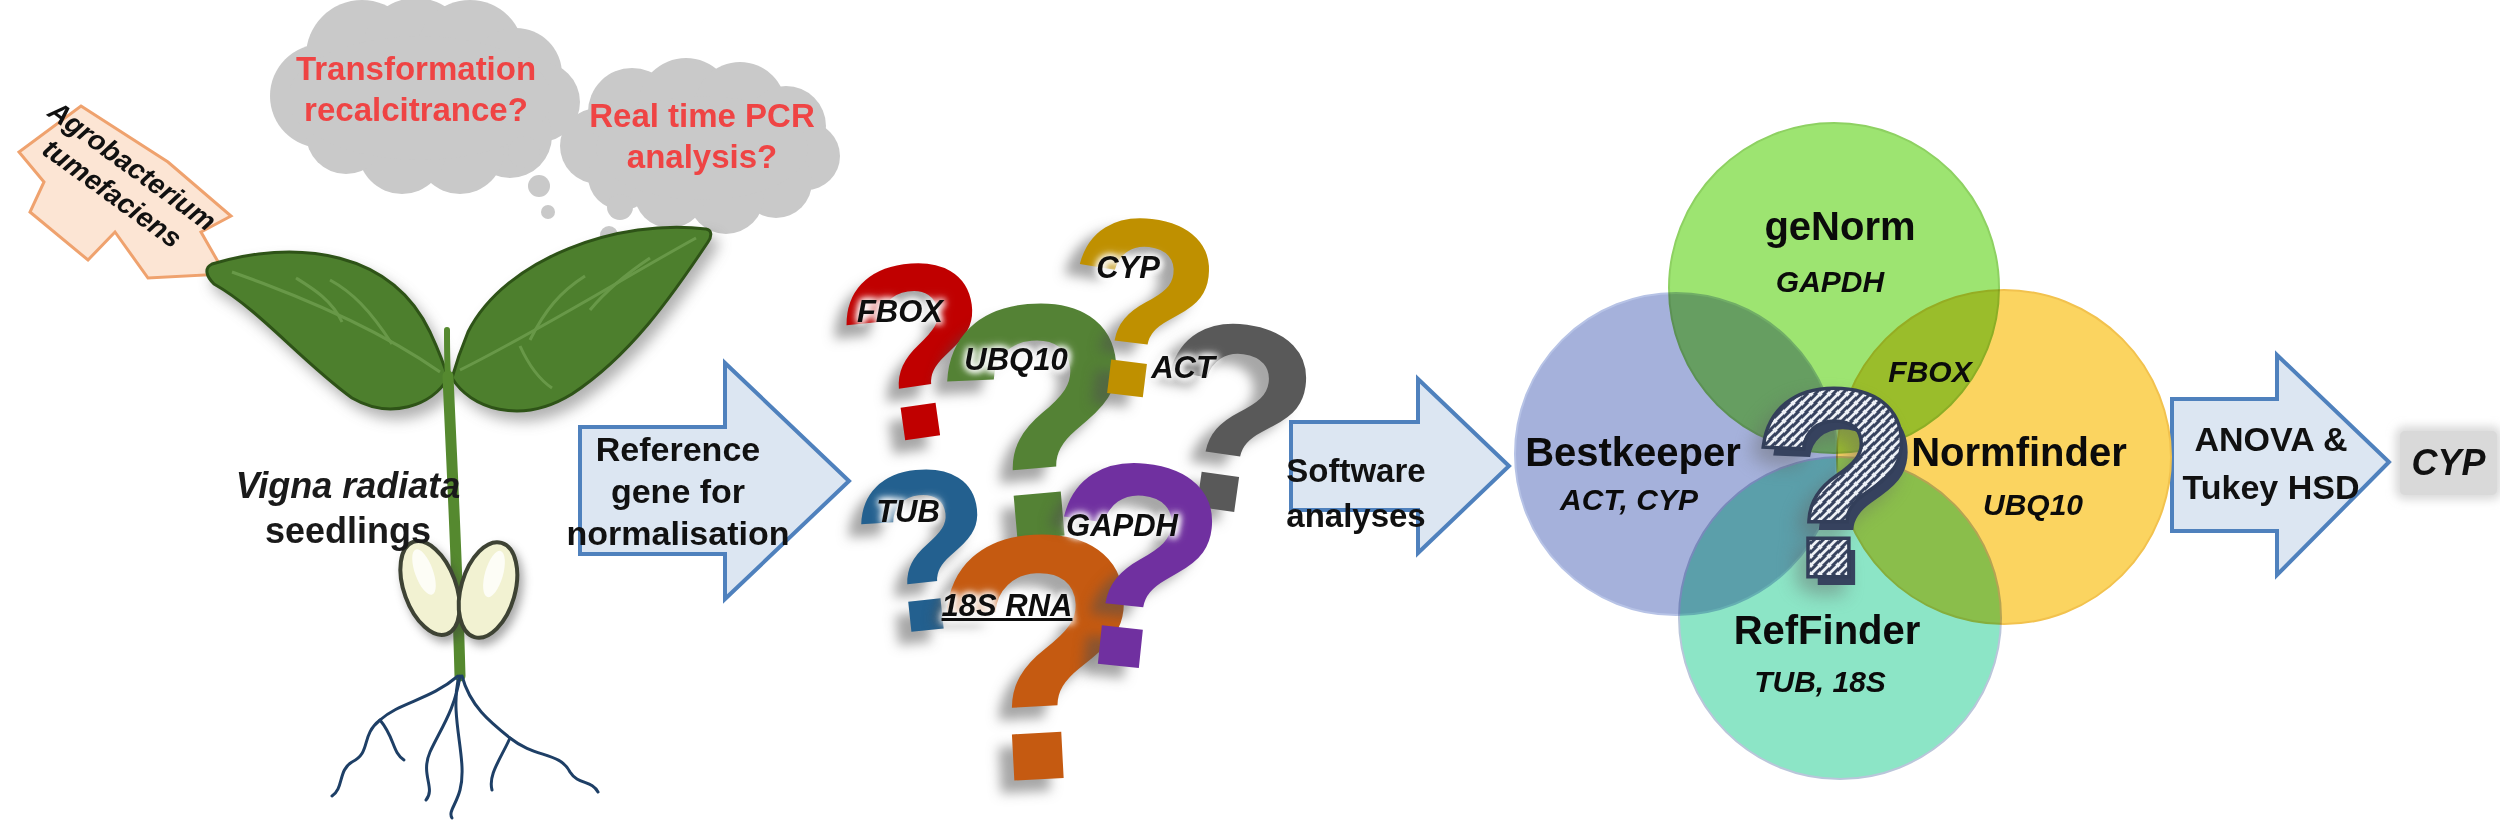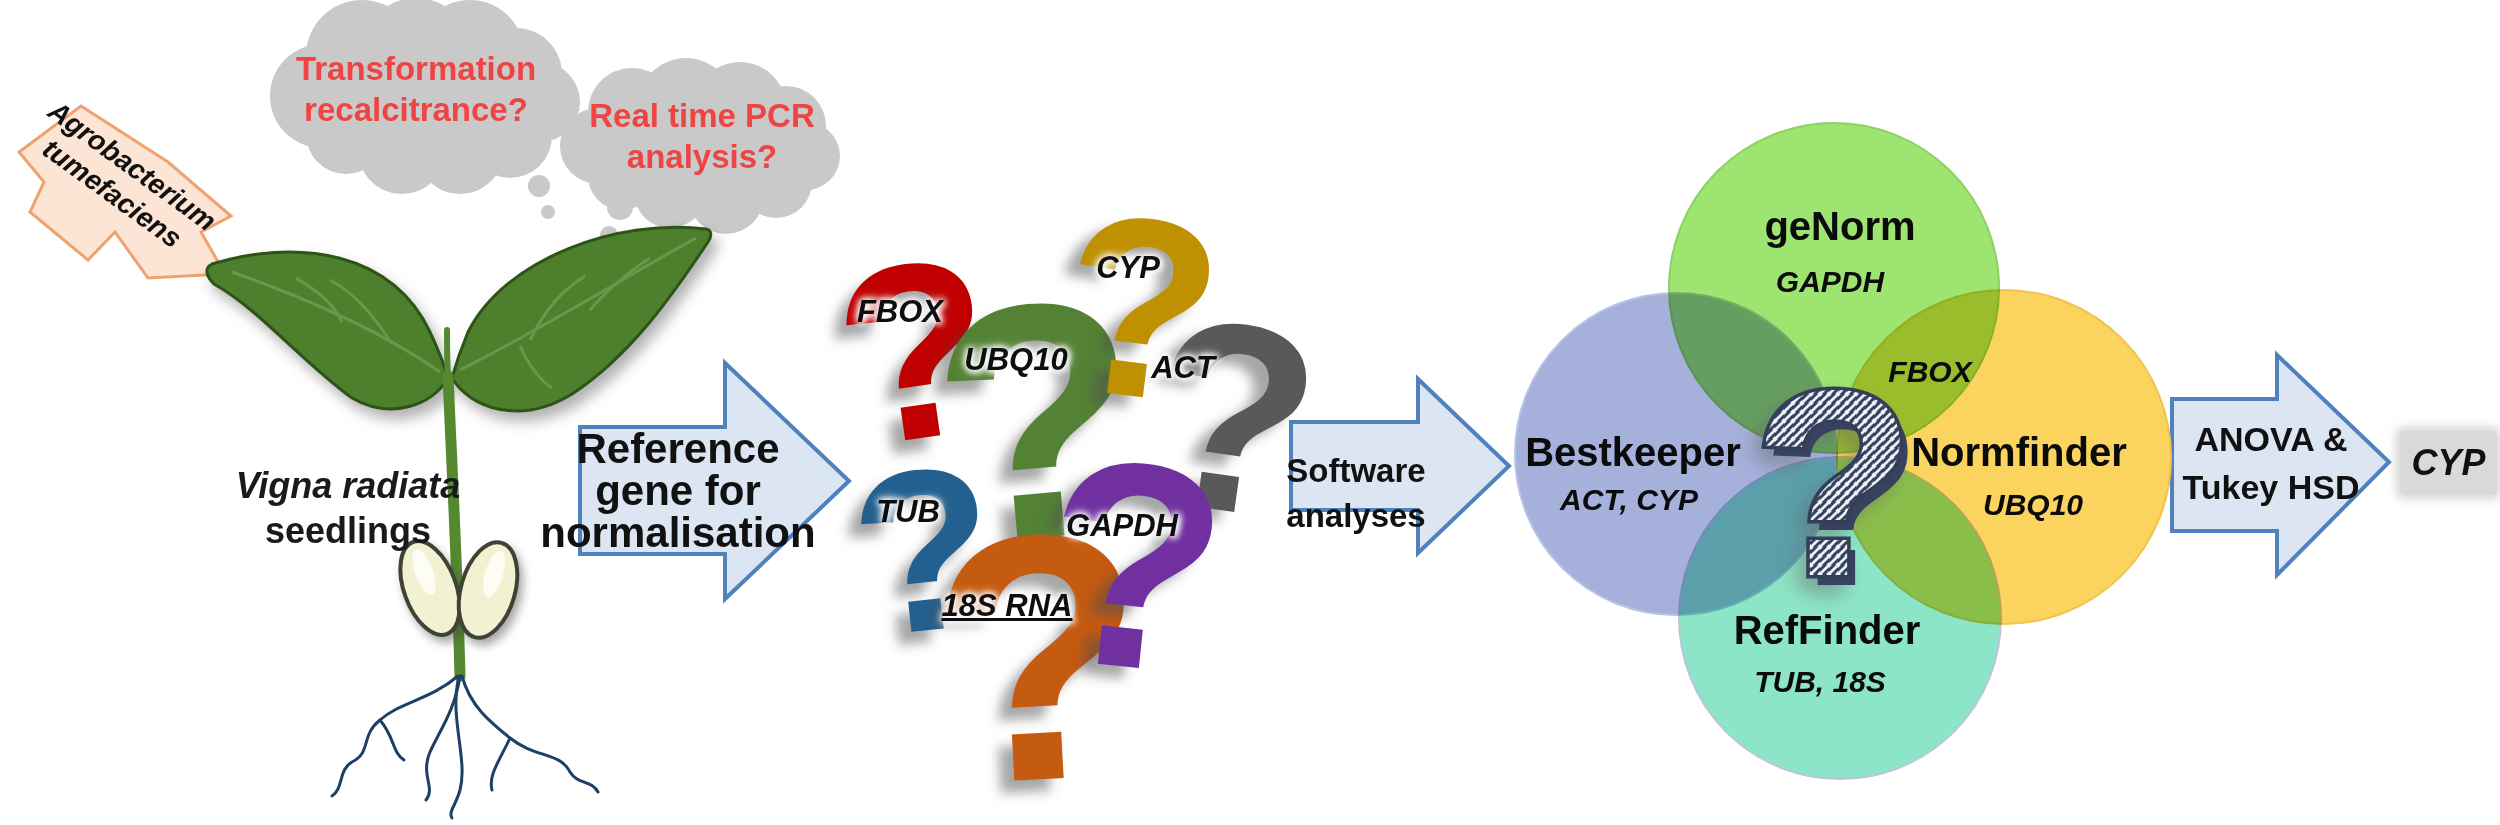--- a/index.html
+++ b/index.html
@@ -140,21 +140,21 @@
   <div class="abs txt agro-text" style="left:122px;top:180px;transform:translate(-50%,-50%) rotate(36deg);z-index:3;">
     <div>Agrobacterium</div>
     <div>tumefaciens</div>
   </div>
 
   <div class="abs ctr txt vigna" style="left:348px;top:508px;">
     <div class="sp">Vigna radiata</div>
     <div>seedlings</div>
   </div>
 
-  <div class="abs ctr txt arrow-text" style="left:678px;top:491px;font-size:42px;line-height:42px;">
+  <div class="abs ctr txt arrow-text" style="left:678px;top:491px;font-size:34px;line-height:42px;">
     <div>Reference</div>
     <div>gene for</div>
     <div>normalisation</div>
   </div>
   <div class="abs ctr txt arrow-text" style="left:1356px;top:469px;font-size:33px;line-height:45px;margin-top:24px;">
     <div>Software</div>
     <div>analyses</div>
   </div>
   <div class="abs ctr txt arrow-text" style="left:2271px;top:463px;font-size:34px;line-height:48px;">
     <div>ANOVA &amp;</div>

